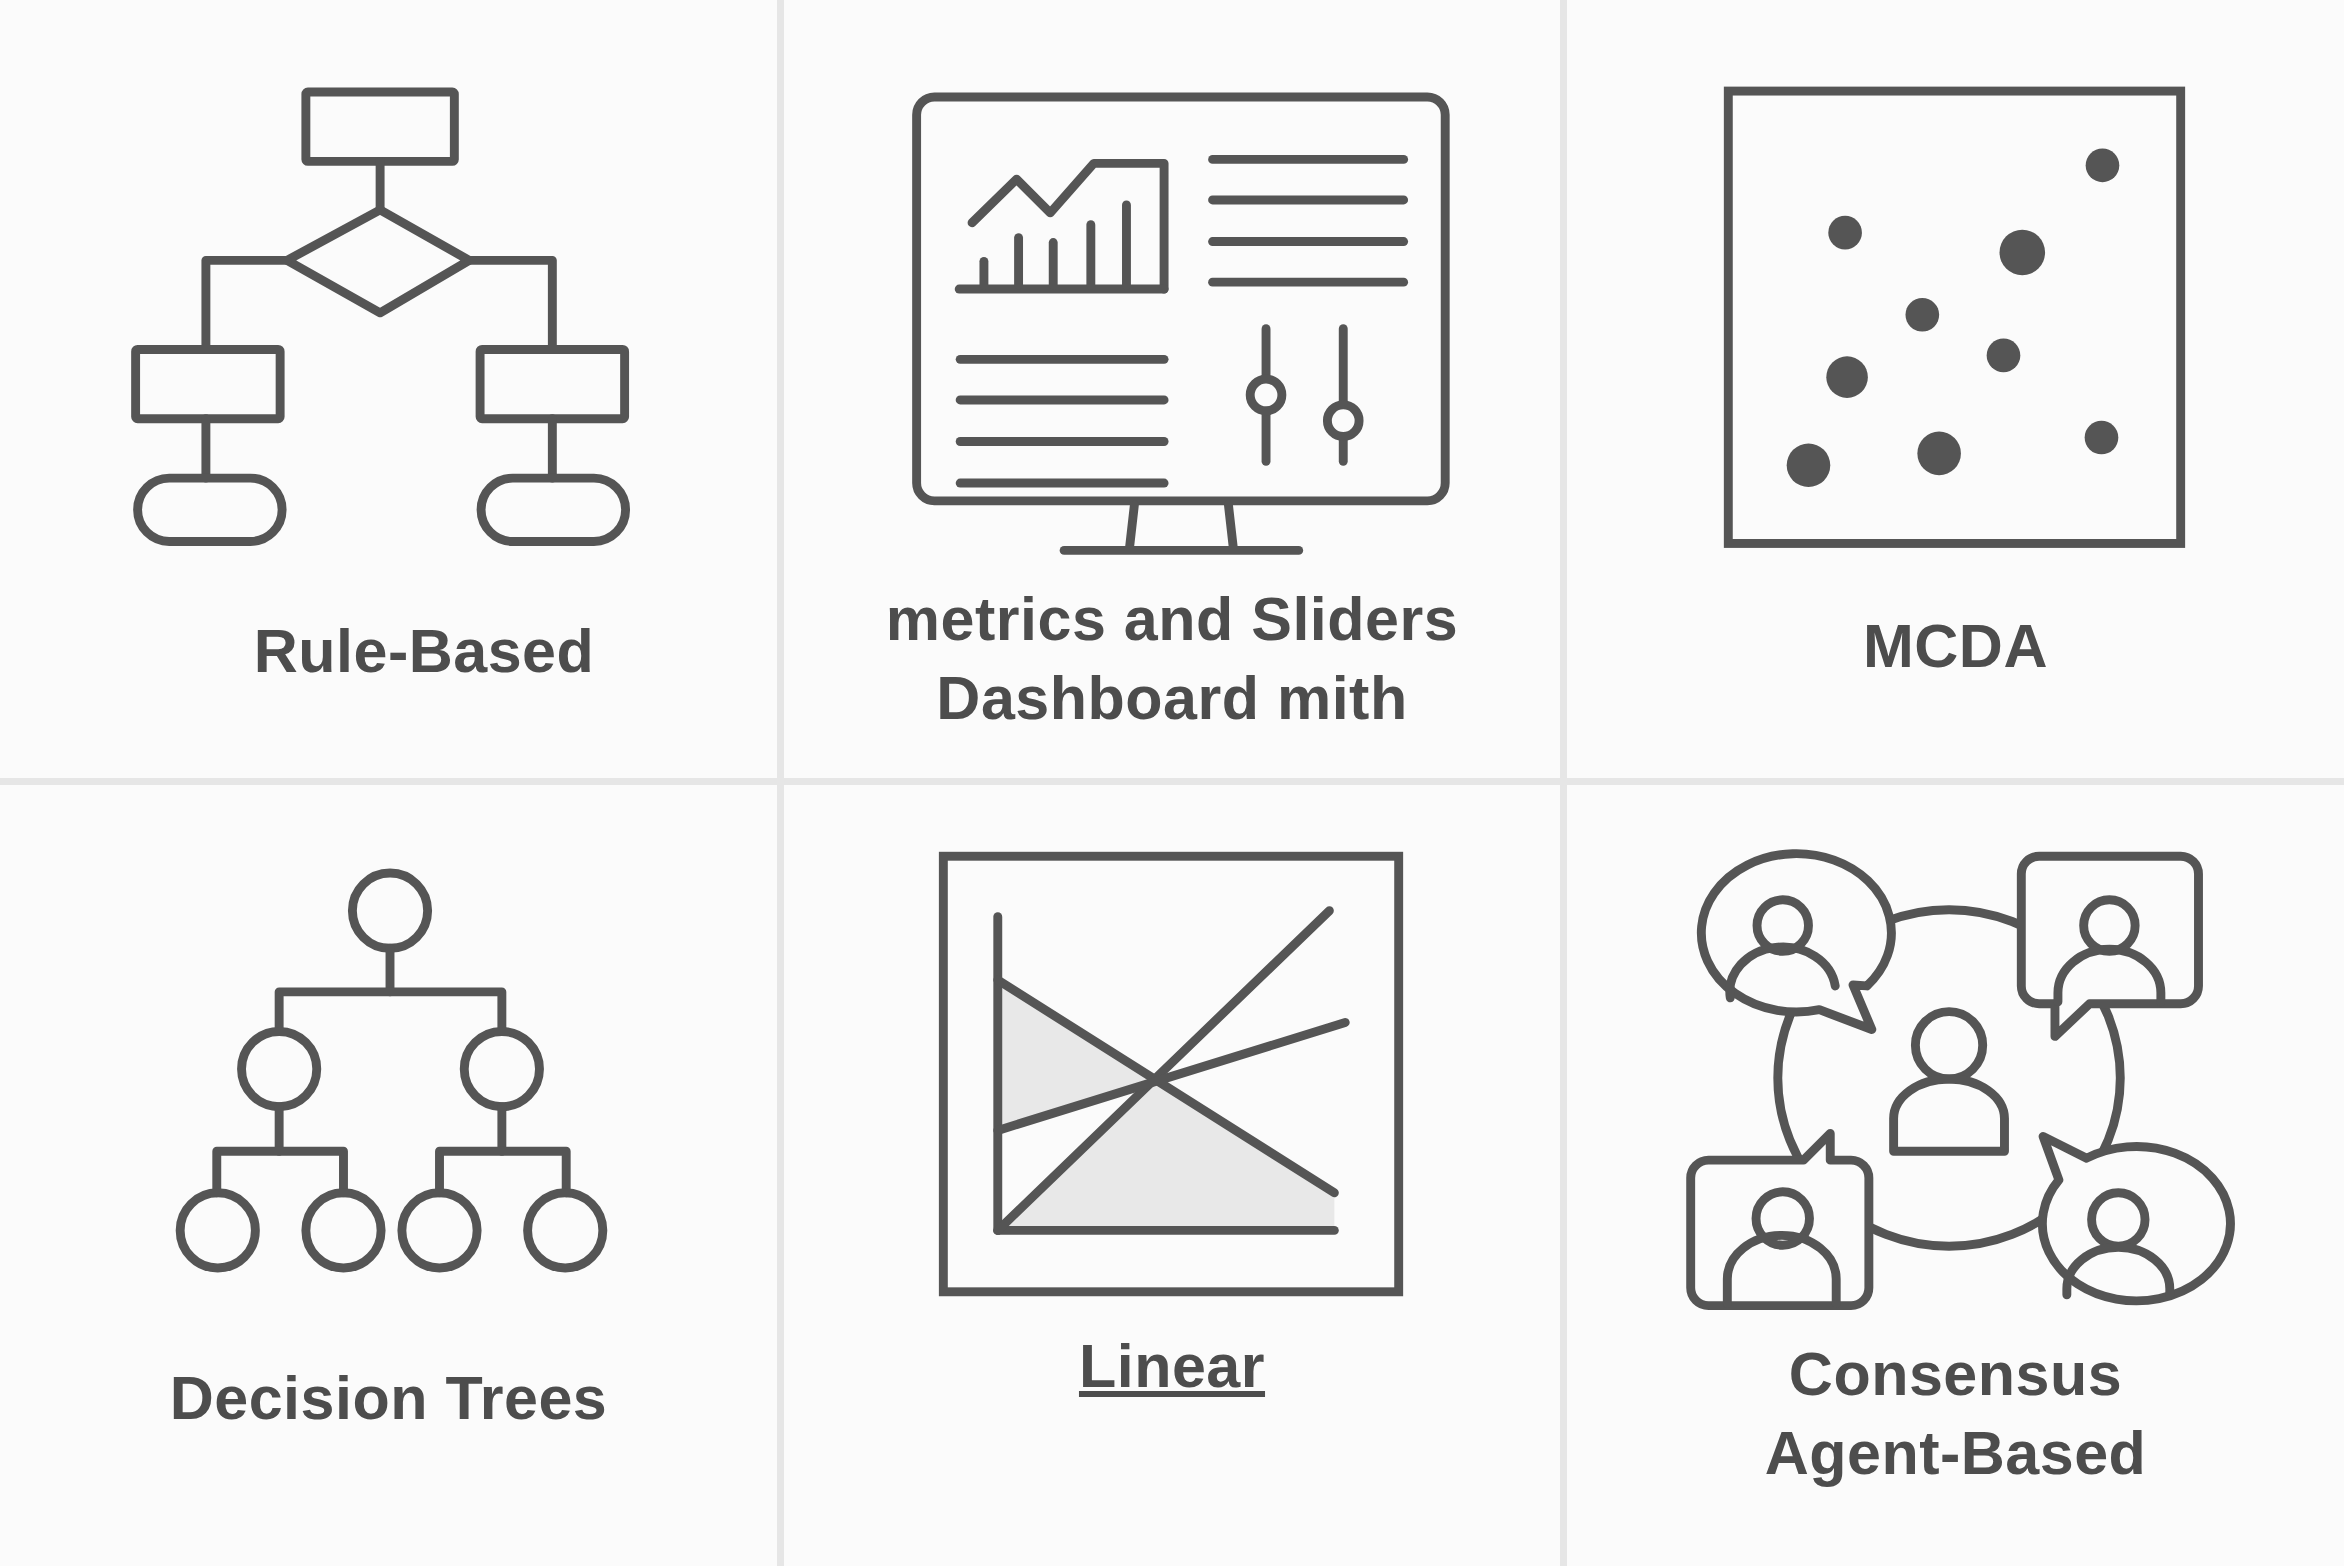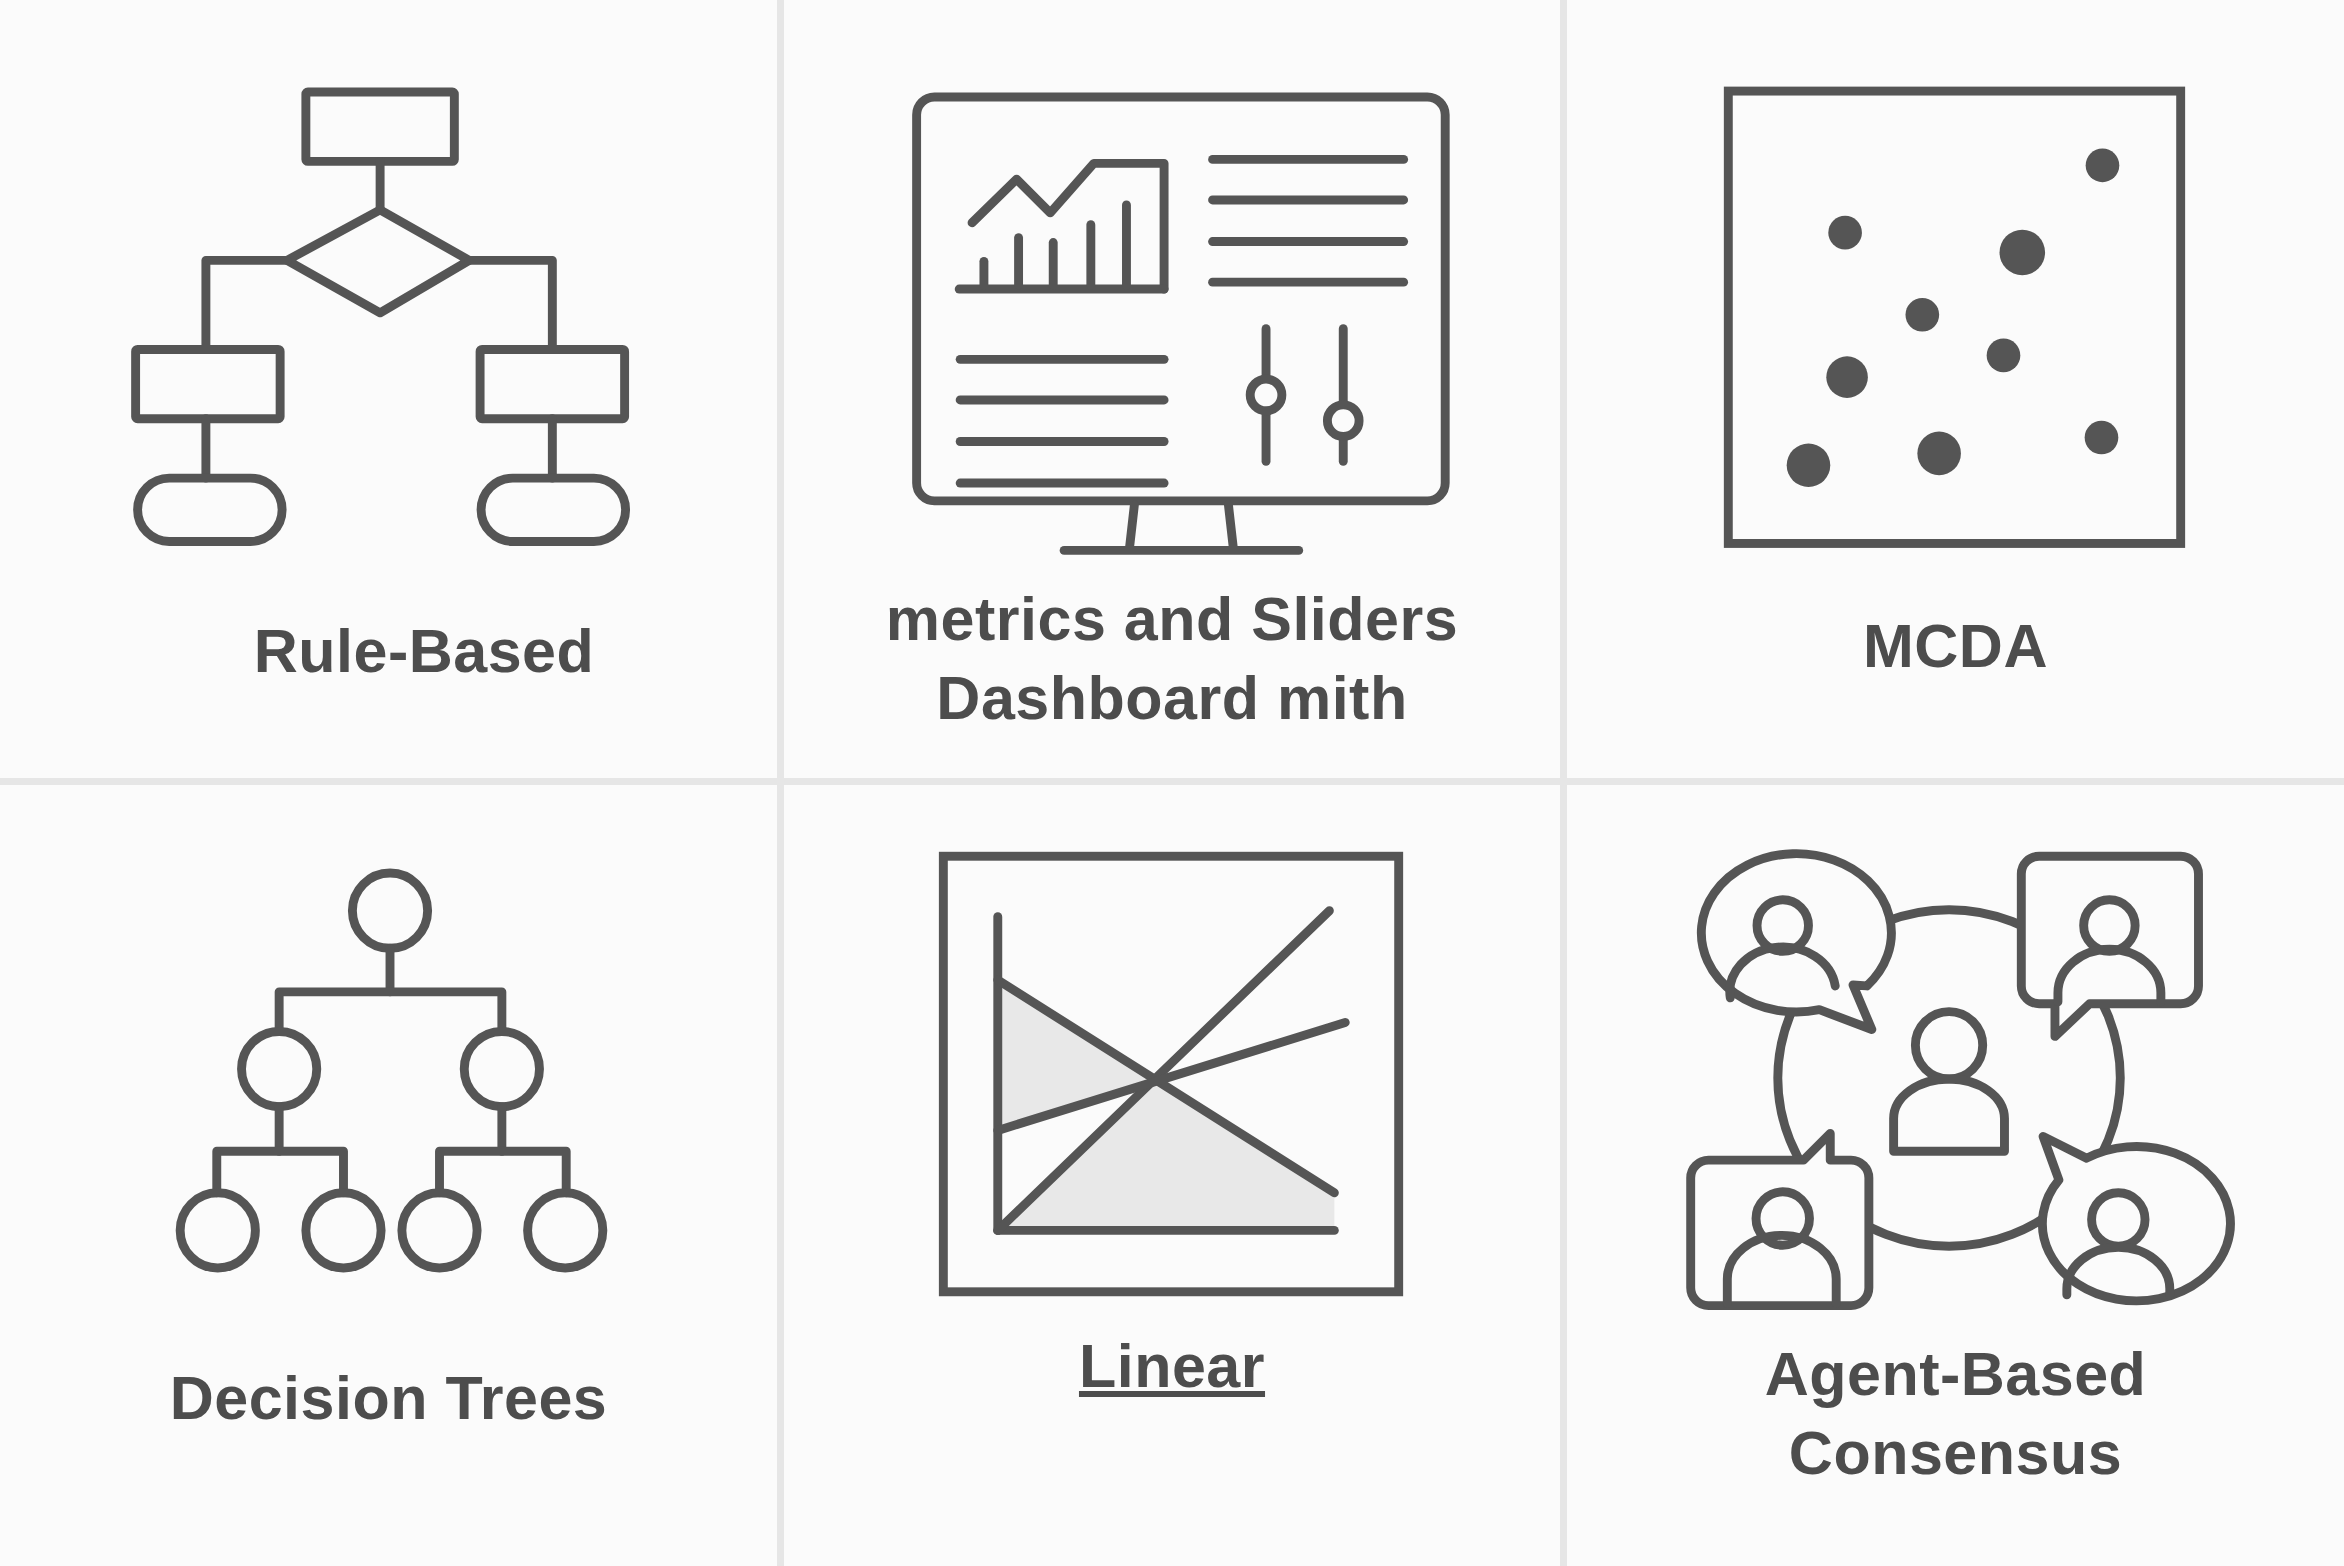--- a/index.html
+++ b/index.html
@@ -157,16 +157,16 @@
 <div class="label" style="left:1567px;top:607px;width:777px;">
   <div>MCDA</div>
 </div>
 <div class="label" style="left:0;top:1359px;width:777px;">
   <div>Decision Trees</div>
 </div>
 <div class="label" style="left:784px;top:1327px;width:776px;text-decoration:underline;">
   <div>Linear</div>
 </div>
 <div class="label" style="left:1567px;top:1335px;width:777px;">
+  <div>Consensus</div>
   <div>Agent-Based</div>
-  <div>Consensus</div>
 </div>
 
 
 </body></html>

